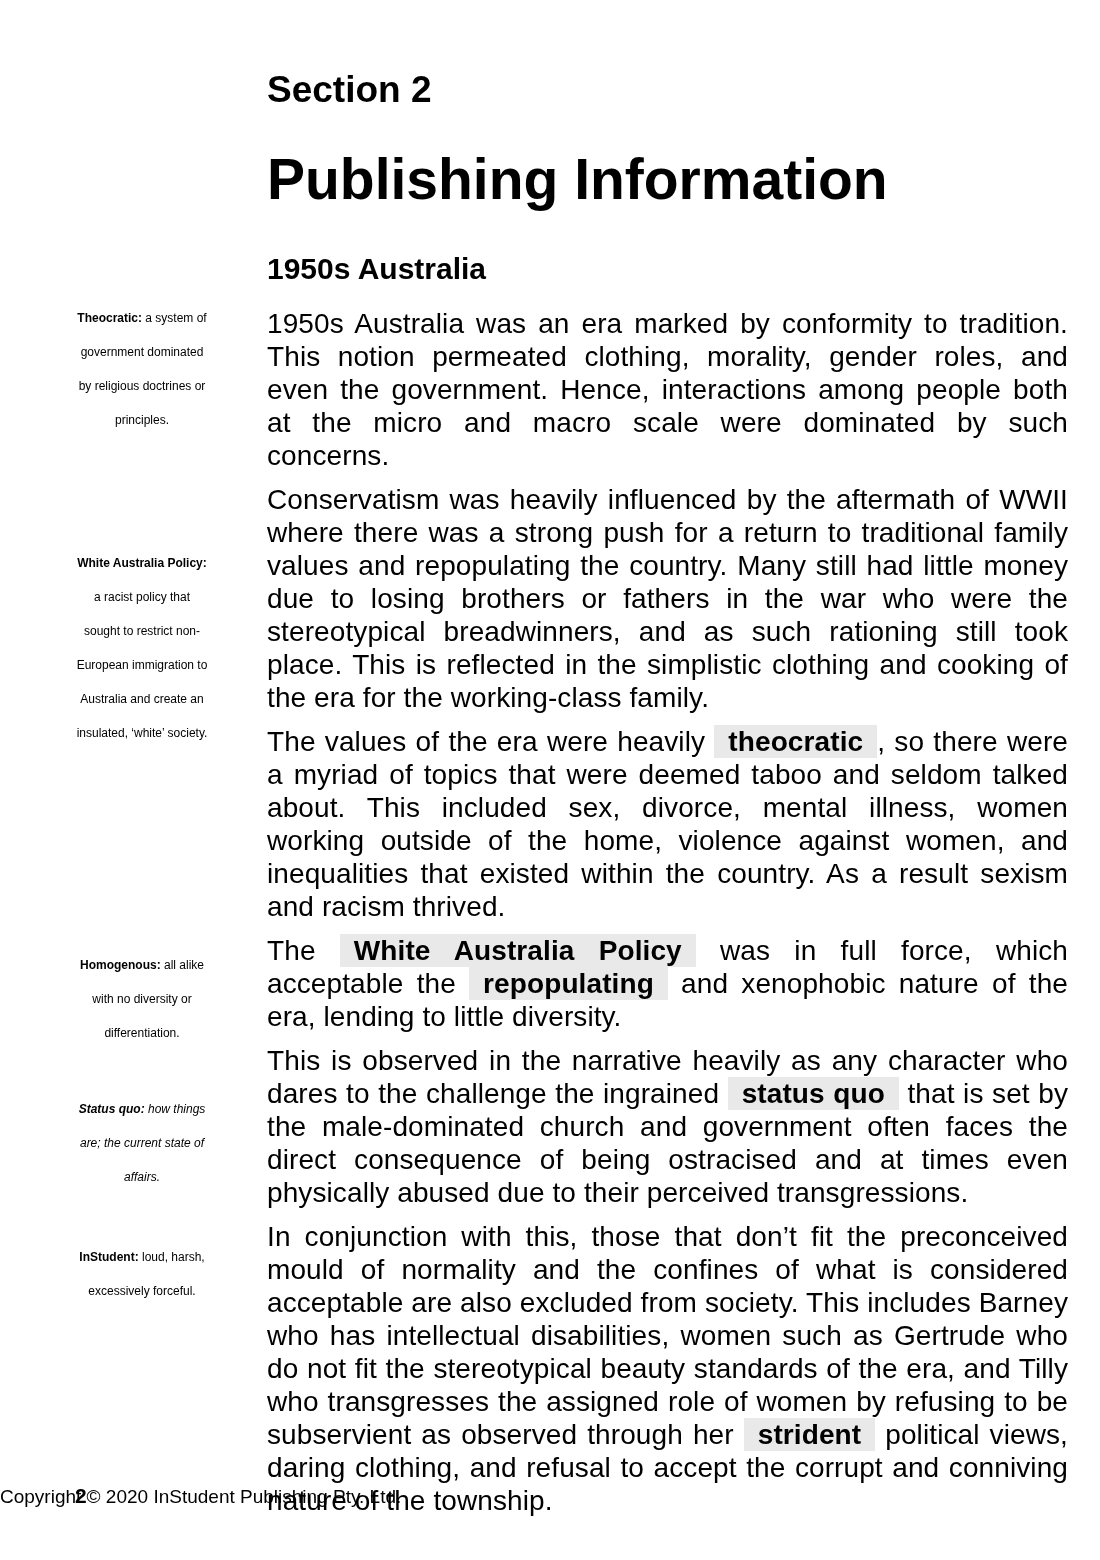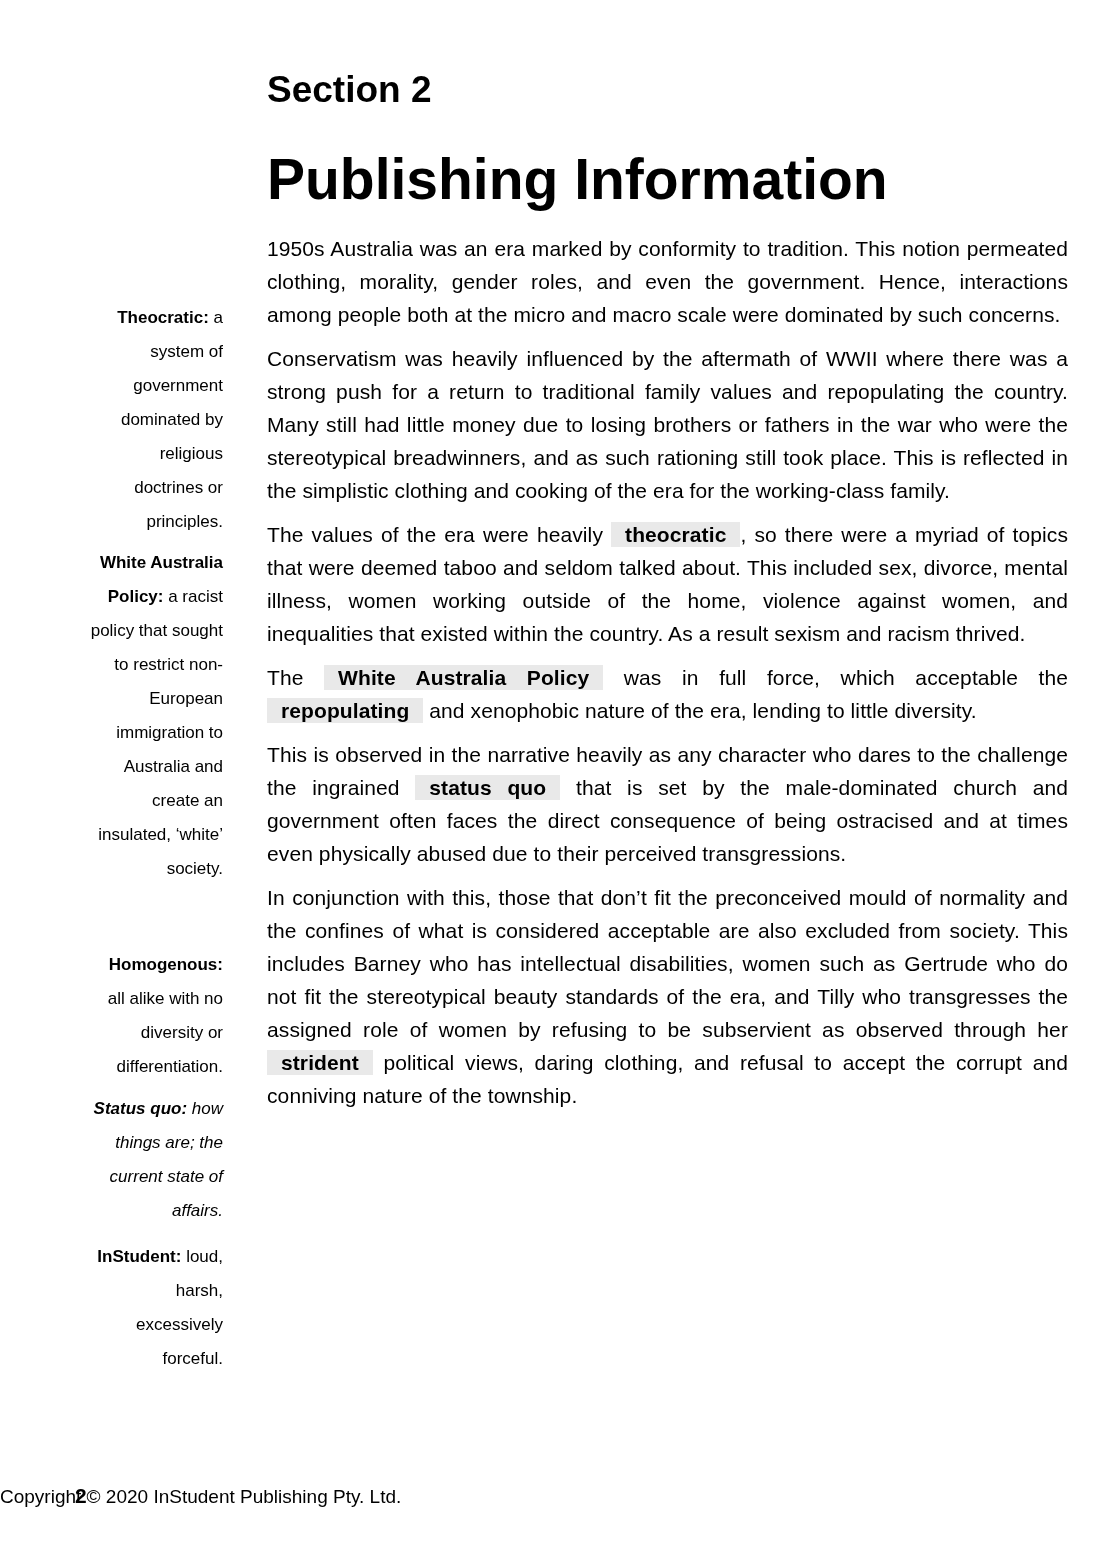--- a/index.html
+++ b/index.html
@@ -49,39 +49,39 @@
     font-weight: bold;
     line-height: 1.2;
   }
 
   
   .body-text {
     margin-top: 20px;
   }
   .body-text p {
     margin: 0 0 11px 0;
-    font-size: 21px;
+    font-size: 28px;
     line-height: 33px;
     text-align: justify;
     letter-spacing: 0.1px;
   }
   .hl {
     font-weight: bold;
     background: #e9e9e9;
     padding: 1px 14px;
   }
 
   
   .gloss {
     position: absolute;
-    left: 89px;
+    left: 75px;
     width: 134px;
-    font-size: 17px;
+    font-size: 12px;
     line-height: 34px;
-    text-align: right;
+    text-align: center;
   }
   .gloss-term {
     font-weight: bold;
   }
   #gloss-0 { top: 301px; }
   #gloss-1 { top: 546px; }
   #gloss-2 { top: 948px; }
   #gloss-3 { top: 1092px; font-style: italic; }
   #gloss-4 { top: 1240px; }
 
@@ -127,20 +127,21 @@
       <span class="gloss-term">Status quo:</span><span> how things are; the current state of affairs.</span>
     </div>
     <div class="gloss" id="gloss-4">
       <span class="gloss-term">InStudent:</span><span> loud, harsh, excessively forceful.</span>
     </div>
   </aside>
 
   <div class="content">
     <h2 class="section-label">Section 2</h2>
     <h1 class="doc-title">Publishing Information</h1>
+    <h3 class="sub-title">1950s Australia</h3>
 
     <div class="body-text">
       <p><span>1950s Australia was an era marked by conformity to tradition.  This notion permeated clothing, morality, gender roles, and even the government. Hence, interactions among people both at the micro and macro scale were dominated by such concerns.</span></p>
       <p><span>Conservatism was heavily influenced by the aftermath of WWII where there was a strong push for a return to traditional family values and repopulating the country. Many still had little money due to losing brothers or fathers in the war who were the stereotypical breadwinners, and as such rationing still took place. This is reflected in the simplistic clothing and cooking of the era for the working-class family.</span></p>
       <p><span>The values of the era were heavily </span><span class="hl">theocratic</span><span>, so there were a myriad of topics that were deemed taboo and seldom talked about.  This included sex, divorce, mental illness, women working outside of the home, violence against women, and inequalities that existed within the country.  As a result sexism and racism thrived.</span></p>
       <p><span>The </span><span class="hl">White Australia Policy</span><span> was in full force, which acceptable the </span><span class="hl">repopulating</span><span> and xenophobic nature of the era, lending to little diversity.</span></p>
       <p><span>This is observed in the narrative heavily as any character who dares to the challenge the ingrained </span><span class="hl">status quo</span><span> that is set by the male-dominated church and government often faces the direct consequence of being ostracised and at times even physically abused due to their perceived transgressions.</span></p>
       <p><span>In conjunction with this, those that don’t fit the preconceived mould of normality and the confines of what is considered acceptable are also excluded from society. This includes Barney who has intellectual disabilities, women such as Gertrude who do not fit the stereotypical beauty standards of the era, and Tilly who transgresses the assigned role of women by refusing to be subservient as observed through her </span><span class="hl">strident</span><span> political views, daring clothing, and refusal to accept the corrupt and conniving nature of the township.</span></p>
     </div>
   </div>

